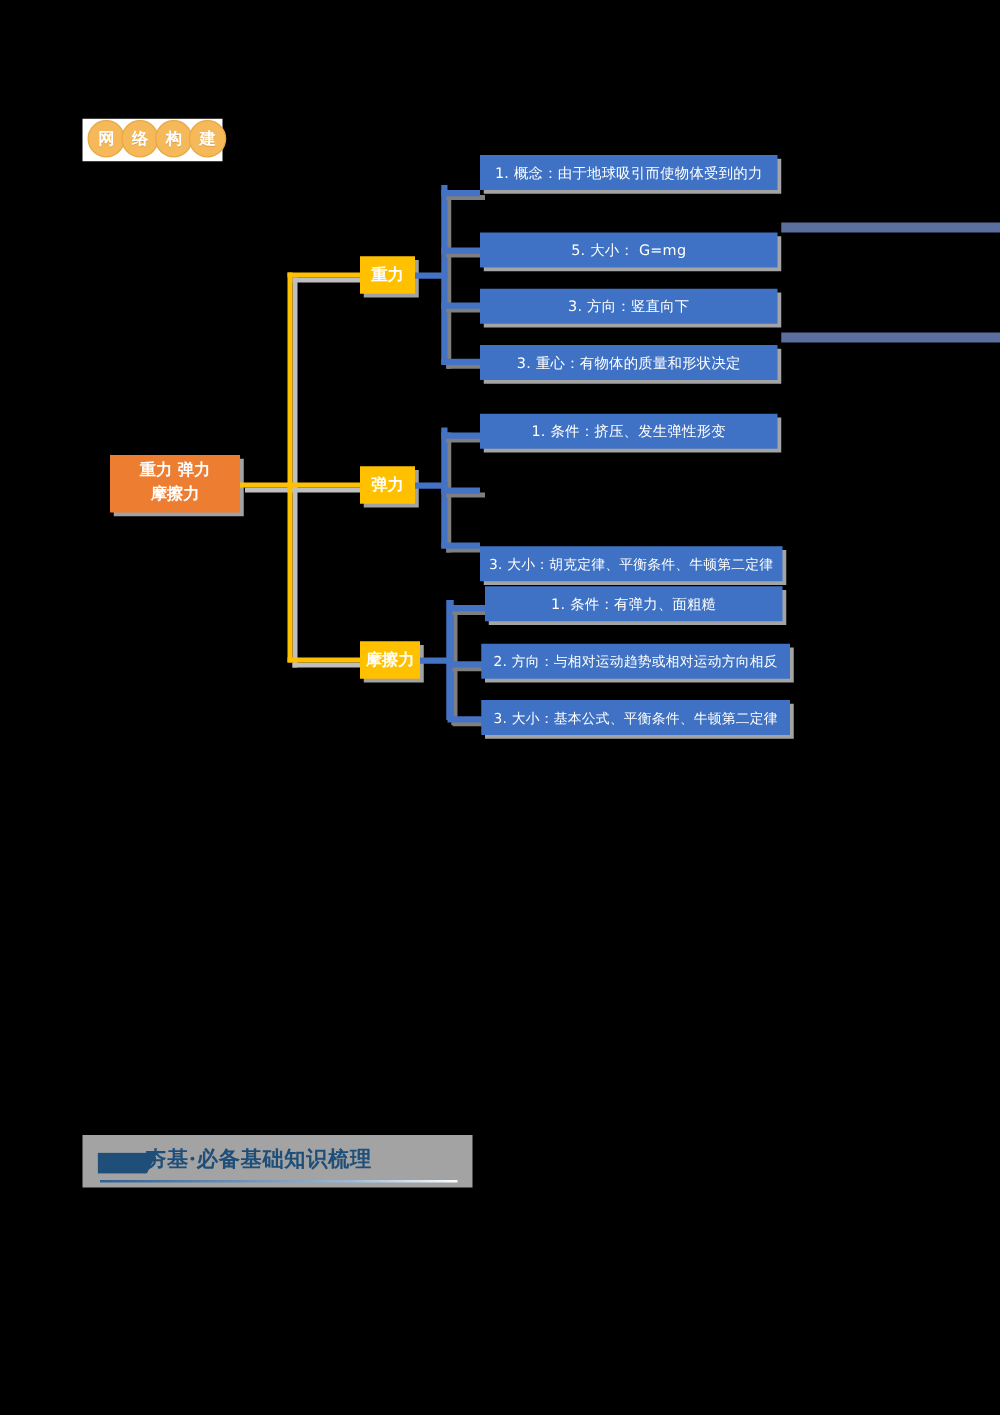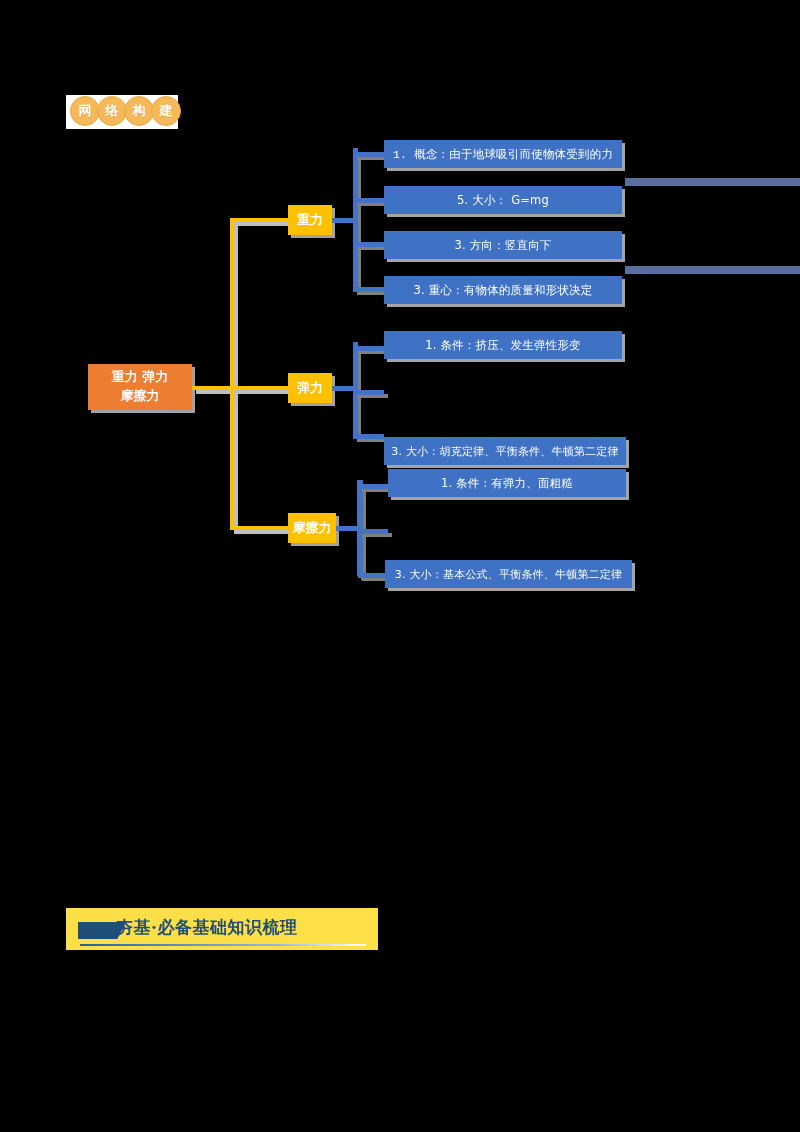--- a/index.html
+++ b/index.html
@@ -137,21 +137,21 @@
     background: #5a6f9e;
   }
 
   
   .section-header {
     position: absolute;
     left: 66px;
     top: 908px;
     width: 312px;
     height: 42px;
-    background: #fde047;
+    background: #a3a3a3;
   }
   .section-flag {
     position: absolute;
     left: 12px;
     top: 14px;
     width: 48px;
     height: 17px;
     background: #1f4e79;
     clip-path: polygon(0 0, 100% 0, 82% 100%, 0 100%);
   }
@@ -222,21 +222,21 @@
   <div class="bracket" style="left:332px; top:218px; width:26px; height:5px;"></div>
   <div class="bracket-shadow" style="left:357px; top:156px; width:31px; height:4px;"></div>
   <div class="bracket-shadow" style="left:357px; top:202px; width:31px; height:4px;"></div>
   <div class="bracket-shadow" style="left:357px; top:246px; width:31px; height:4px;"></div>
   <div class="bracket-shadow" style="left:357px; top:291px; width:31px; height:4px;"></div>
   <div class="bracket" style="left:353px; top:152px; width:31px; height:5px;"></div>
   <div class="bracket" style="left:353px; top:198px; width:31px; height:5px;"></div>
   <div class="bracket" style="left:353px; top:242px; width:31px; height:5px;"></div>
   <div class="bracket" style="left:353px; top:287px; width:31px; height:5px;"></div>
 
-  <div class="leaf" style="left:384px; top:140px; width:238px;font-family:Liberation Mono, monospace;">1. 概念：由于地球吸引而使物体受到的力</div>
+  <div class="leaf" style="left:384px; top:124px; width:238px;">1. 概念：由于地球吸引而使物体受到的力</div>
   <div class="leaf" style="left:384px; top:186px; width:238px;">5. 大小： G=mg</div>
   <div class="leaf" style="left:384px; top:231px; width:238px;">3. 方向：竖直向下</div>
   <div class="leaf" style="left:384px; top:276px; width:238px;">3. 重心：有物体的质量和形状决定</div>
 
   <div class="bracket-shadow" style="left:357px; top:346px; width:4px; height:96px;"></div>
   <div class="bracket" style="left:353px; top:342px; width:5px; height:96px;"></div>
   <div class="bracket" style="left:332px; top:386px; width:26px; height:5px;"></div>
   <div class="bracket-shadow" style="left:357px; top:350px; width:31px; height:4px;"></div>
   <div class="bracket-shadow" style="left:357px; top:394px; width:31px; height:4px;"></div>
   <div class="bracket-shadow" style="left:357px; top:438px; width:31px; height:4px;"></div>
@@ -251,20 +251,21 @@
   <div class="bracket" style="left:357px; top:480px; width:6px; height:96px;"></div>
   <div class="bracket" style="left:336px; top:526px; width:27px; height:5px;"></div>
   <div class="bracket-shadow" style="left:362px; top:488px; width:30px; height:4px;"></div>
   <div class="bracket-shadow" style="left:362px; top:533px; width:30px; height:4px;"></div>
   <div class="bracket-shadow" style="left:362px; top:577px; width:30px; height:4px;"></div>
   <div class="bracket" style="left:358px; top:484px; width:30px; height:5px;"></div>
   <div class="bracket" style="left:358px; top:529px; width:30px; height:5px;"></div>
   <div class="bracket" style="left:358px; top:573px; width:30px; height:5px;"></div>
 
   <div class="leaf" style="left:388px; top:469px; width:238px;">1. 条件：有弹力、面粗糙</div>
+  <div class="leaf" style="left:385px; top:515px; width:247px; font-size:11px;">2. 方向：与相对运动趋势或相对运动方向相反</div>
   <div class="leaf" style="left:385px; top:560px; width:247px; font-size:11px;">3. 大小：基本公式、平衡条件、牛顿第二定律</div>
 
   <div class="section-header">
     <div class="section-flag"></div>
     <div class="section-title">夯基·必备基础知识梳理</div>
     <div class="section-rule"></div>
   </div>
 
 </div>
 

